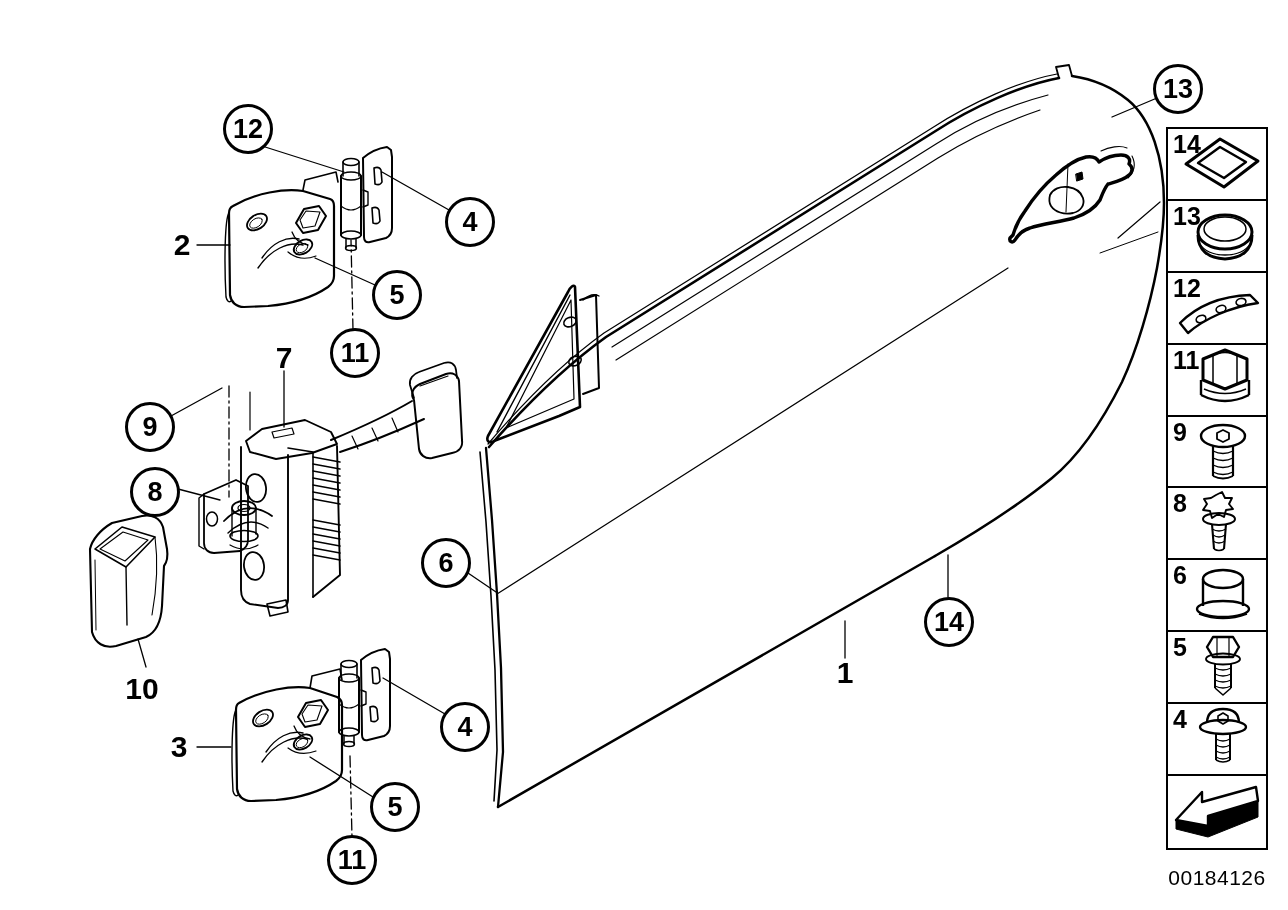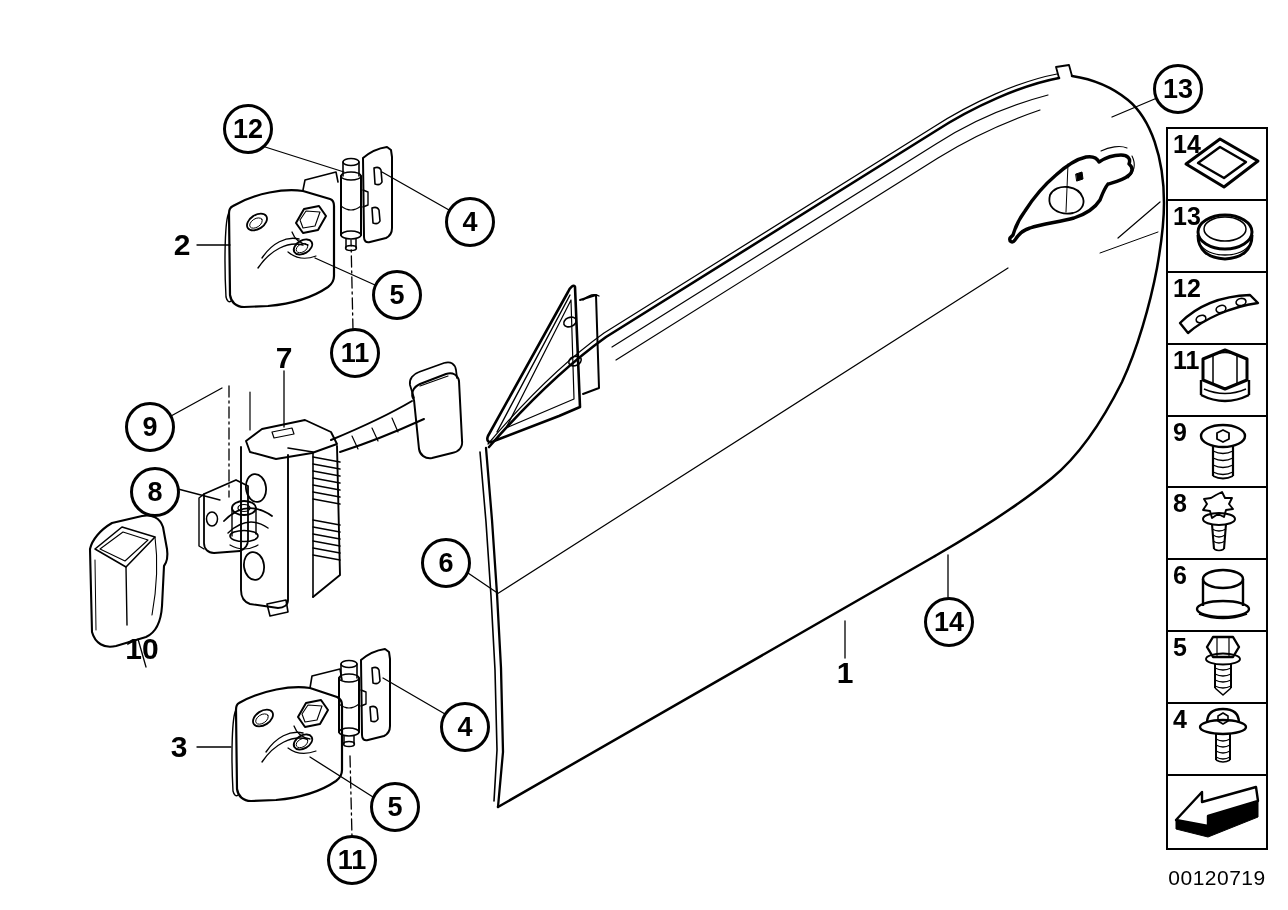--- a/index.html
+++ b/index.html
@@ -242,21 +242,21 @@
   </div>
 <div class="callout" style="left:1153px;top:64px">
     <span>13</span>
   </div>
 <div class="callout" style="left:924px;top:597px">
     <span>14</span>
   </div>
 
 <div class="plainlabel" style="left:182px;top:245px">2</div>
 <div class="plainlabel" style="left:284px;top:358px">7</div>
-<div class="plainlabel" style="left:142px;top:649px">10</div>
+<div class="plainlabel" style="left:142px;top:689px">10</div>
 <div class="plainlabel" style="left:179px;top:747px">3</div>
 <div class="plainlabel" style="left:845px;top:673px">1</div>
 
 <div id="legend">
 
   <div class="cell">
     <span class="num">14</span>
     <svg width="98" height="68" viewBox="0 0 98 68" fill="none" stroke="#000" stroke-linejoin="round">
       <path d="M52 10 L90 32 L56 58 L18 35 Z" stroke-width="3"></path>
       <path d="M52 18 L78 33 L56 49 L30 34 Z" stroke-width="2.4"></path>
@@ -352,13 +352,13 @@
   </div>
 
   <div class="cell">
     <svg width="98" height="68" viewBox="0 0 98 68">
       <path d="M8 44 L34 16 L34 26 L88 11 L90 25 L40 40 L40 50 Z" fill="#fff" stroke="#000" stroke-width="2.4" stroke-linejoin="round"></path>
       <path d="M8 44 L8 53 L40 61 L90 41 L90 25 L40 40 L40 50 Z" fill="#000" stroke="#000" stroke-width="1" stroke-linejoin="round"></path>
     </svg>
   </div>
 </div>
 
-<div id="drawing-number">00120719</div>
+<div id="drawing-number">00184126</div>
 
 </body></html>

